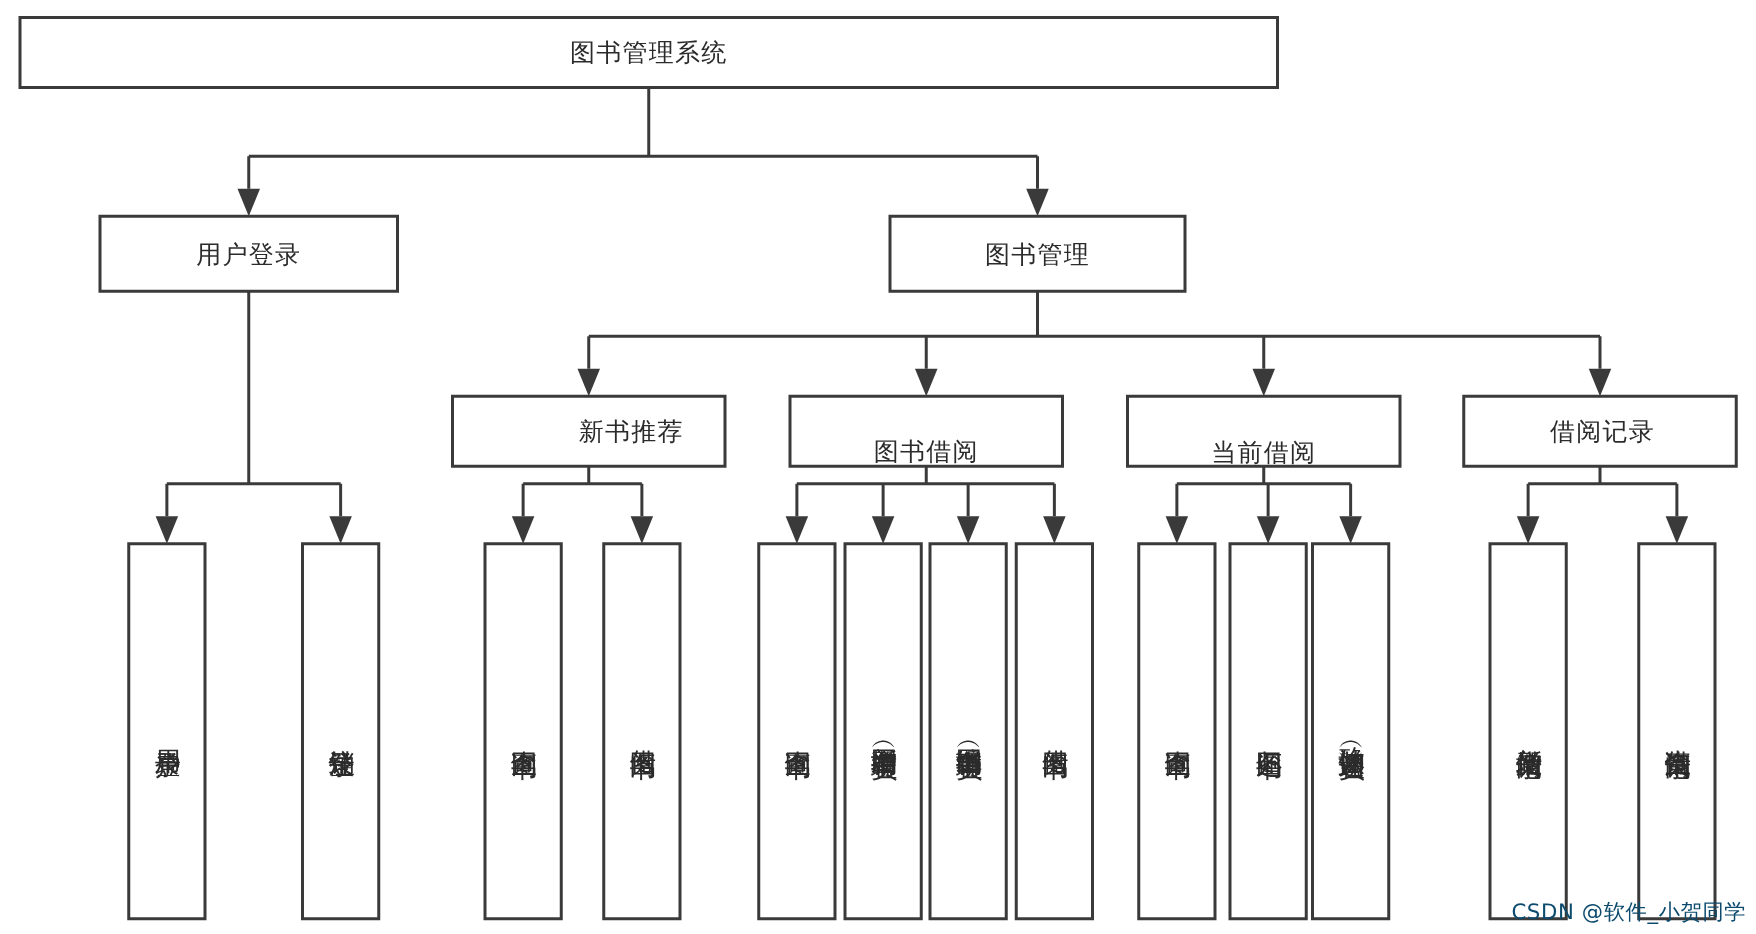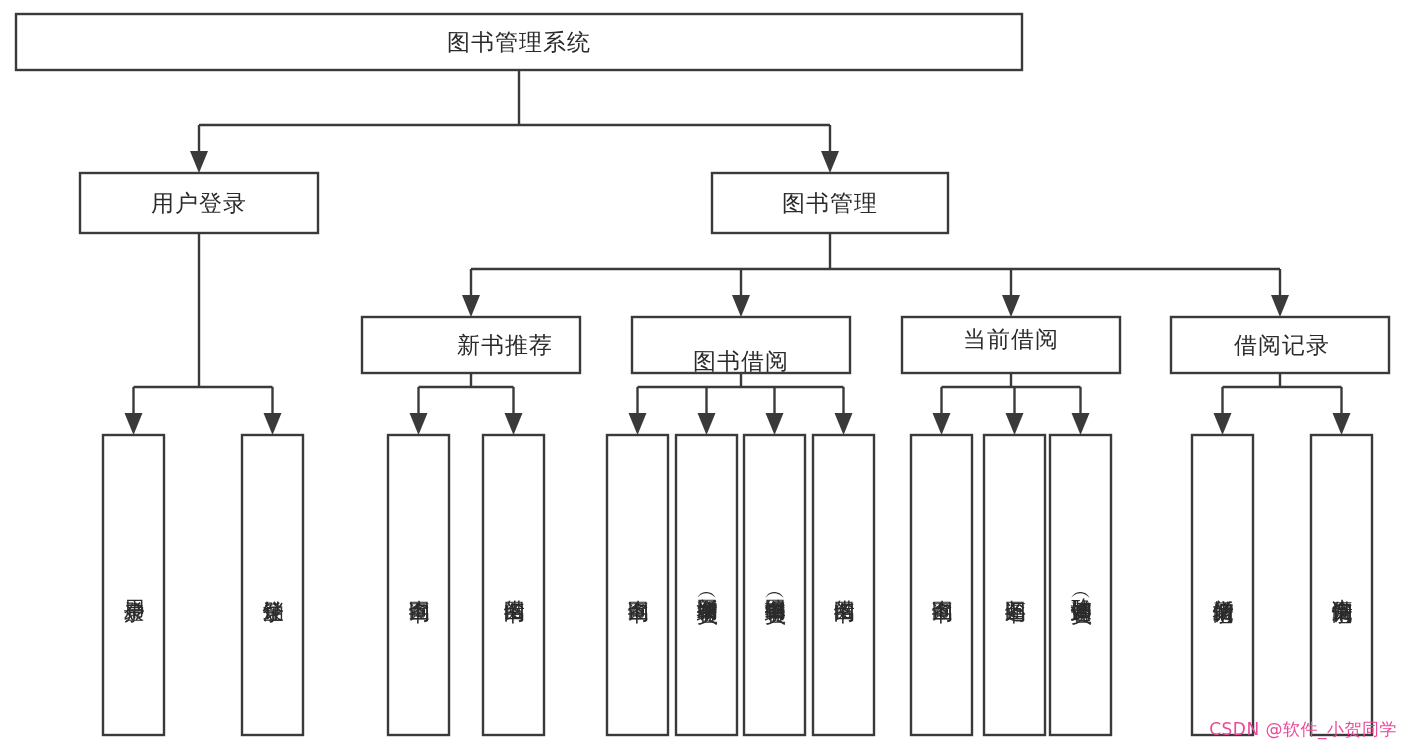--- a/index.html
+++ b/index.html
@@ -56,32 +56,32 @@
     white-space: normal;
     text-align: center;
     pointer-events: none;
   }
   .hlabel-wrap {
     position: absolute;
     display: flex;
     align-items: center;
     justify-content: center;
     font-family: "DejaVu Sans", "Liberation Sans", sans-serif;
-    font-size: 23px;
+    font-size: 20px;
     color: #2b2b2b;
     letter-spacing: 1px;
     pointer-events: none;
   }
   .watermark {
     position: absolute;
     right: 8px;
     bottom: 6px;
     font-family: "DejaVu Sans", "Liberation Sans", sans-serif;
     font-size: 17px;
-    color: #ec4899;
+    color: #0c4a6e;
     letter-spacing: 0.5px;
     white-space: nowrap;
   }
 </style>
 </head>
 <body>
 
 <div id="diagram-root">
 
   <svg class="flow" viewBox="0 0 1405 747">
@@ -162,21 +162,21 @@
         <rect x="1311" y="435" width="61" height="300" class="node-rect"></rect>
       </g>
   </svg>
 
   <div id="labels">
       <div class="hlabel-wrap" style="left: 16px; top: 14px; width: 1006px; height: 56px;">图书管理系统</div>
       <div class="hlabel-wrap" style="left: 80px; top: 173px; width: 238px; height: 60px;">用户登录</div>
       <div class="hlabel-wrap" style="left: 712px; top: 173px; width: 236px; height: 60px; text-align: right;">图书管理</div>
       <div class="hlabel-wrap" style="left: 362px; top: 317px; width: 218px; height: 56px; padding-left: 34px;">新书推荐</div>
       <div class="hlabel-wrap" style="left: 632px; top: 333px; width: 218px; height: 56px;">图书借阅</div>
-      <div class="hlabel-wrap" style="left: 902px; top: 311px; width: 218px; height: 56px;">当前借阅</div>
+      <div class="hlabel-wrap" style="left: 902px; top: 334px; width: 218px; height: 56px;">当前借阅</div>
       <div class="hlabel-wrap" style="left: 1171px; top: 317px; width: 222px; height: 56px;">借阅记录</div>
       <div class="vlabel-wrap" style="left: 103px; top: 435px; width: 61px; height: 300px;">用户登录</div>
       <div class="vlabel-wrap" style="left: 242px; top: 435px; width: 61px; height: 300px;">注销登录</div>
       <div class="vlabel-wrap" style="left: 388px; top: 435px; width: 61px; height: 300px;">查询图书</div>
       <div class="vlabel-wrap" style="left: 483px; top: 435px; width: 61px; height: 300px;">借阅图书</div>
       <div class="vlabel-wrap" style="left: 607px; top: 435px; width: 61px; height: 300px;">查询图书</div>
       <div class="vlabel-wrap" style="left: 676px; top: 435px; width: 61px; height: 300px;">新增图书（管理员）</div>
       <div class="vlabel-wrap" style="left: 744px; top: 435px; width: 61px; height: 300px;">编辑图书（管理员）</div>
       <div class="vlabel-wrap" style="left: 813px; top: 435px; width: 61px; height: 300px;">借阅图书</div>
       <div class="vlabel-wrap" style="left: 911px; top: 435px; width: 61px; height: 300px;">查询图书</div>

